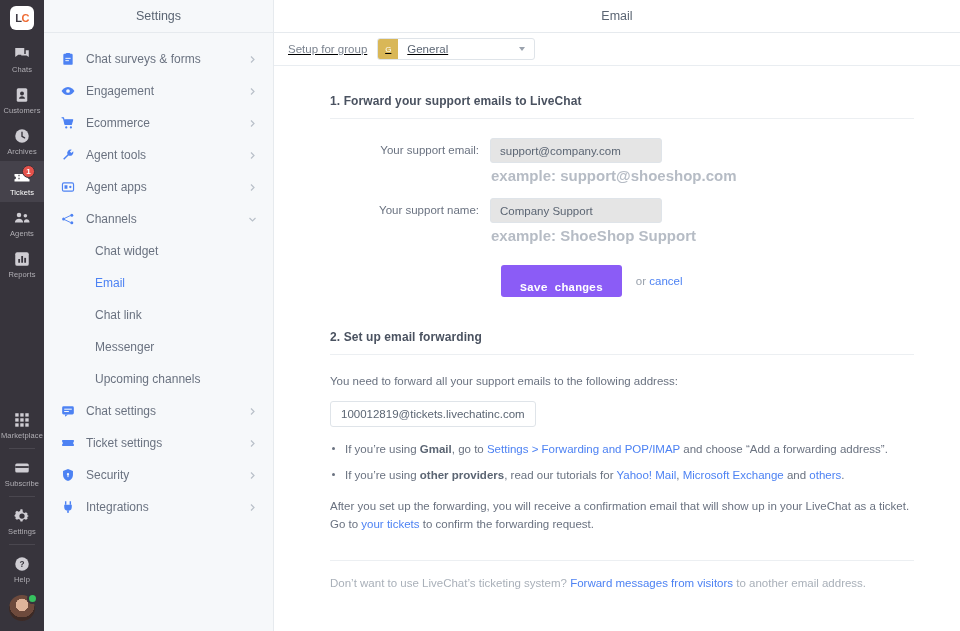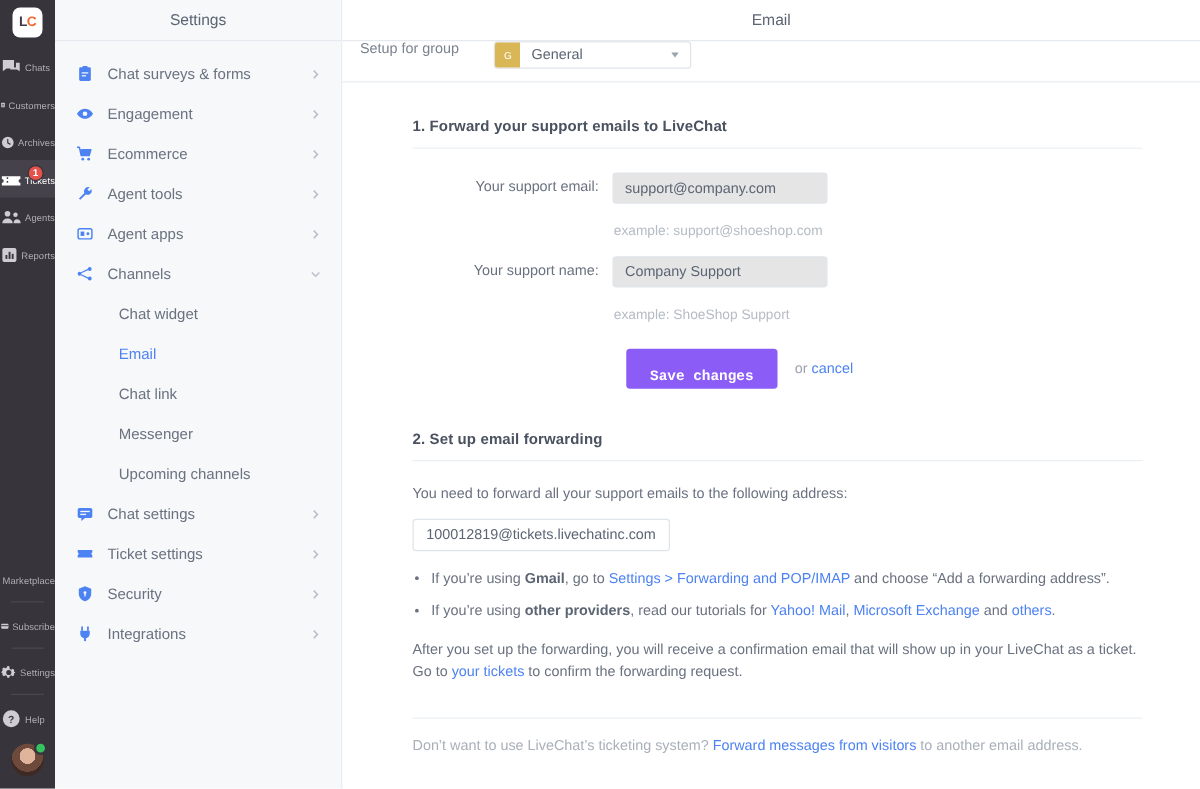--- a/index.html
+++ b/index.html
@@ -21,21 +21,21 @@
   .logo {
     width: 24px; height: 24px; margin-top: 6px; margin-bottom: 8px;
     background: #ffffff; border-radius: 6px;
     display: flex; align-items: center; justify-content: center;
     font-size: 11px; font-weight: bold; letter-spacing: -0.5px;
   }
   .logo .l { color: #3f3b45; }
   .logo .c { color: #ef6b33; }
   .rail-item {
     width: 44px; padding: 7px 0 5px; position: relative;
-    display: flex; align-items: center; gap: 2px;
+    display: flex; flex-direction: column; align-items: center; gap: 2px;
   }
   .rail-item.active { background: #45424b; }
   .rail-item .lbl {
     font-size: 7.5px; color: #b0aeb4; letter-spacing: .1px;
   }
   .rail-item.active .lbl { color: #ffffff; }
   .rail-icn { width: 18px; height: 18px; display: block; color: #cfcdd3; }
   .rail-item.active .rail-icn { color: #ffffff; }
   .badge {
     position: absolute; top: 4px; right: 9px;
@@ -86,21 +86,21 @@
 
   
   .main { flex: 1; height: 631px; display: flex; flex-direction: column; background:#fff; }
   .main-head {
     height: 33px; border-bottom: 1px solid #e6eaee;
     display: flex; align-items: center; justify-content: center;
     font-size: 12.5px; color: #5b6573;
   }
   .group-bar {
     height: 33px; border-bottom: 1px solid #e9edf1;
-    display: flex; align-items: flex-start; padding-left: 14px; gap: 28px;
+    display: flex; align-items: center; padding-left: 14px; gap: 10px; text-decoration: underline;
   }
   .group-lbl { font-size: 11.5px; color: #7b838f; }
   .group-sel {
     width: 158px; height: 22px; border: 1px solid #dfe4e9; border-radius: 3px;
     display: flex; align-items: center; background: #fff; cursor: pointer;
   }
   .g-av {
     width: 20px; height: 20px; background: #d9b757; color: #fff;
     font-size: 8px; display: flex; align-items: center; justify-content: center;
     border-radius: 2px 0 0 2px; margin: 0 0 0 0;
@@ -123,21 +123,21 @@
   .flab {
     width: 160px; text-align: right; padding-right: 11px; padding-top: 6px;
     font-size: 11.5px; color: #6a7280;
   }
   .fcol { display: flex; flex-direction: column; }
   .finput {
     width: 172px; height: 25px; border: 1px solid #dfe4e9; border-radius: 3px;
     font-size: 11.5px; color: #5b6573; padding: 0 9px;
     font-family: "Liberation Sans", sans-serif; background: #e5e5e5;
   }
-  .fhint { font-size: 11px; color: #b6bcc5; margin: 16px 0 0 1px; }
+  .fhint { font-size: 15px; color: #b6bcc5; margin: 4px 0 0 1px; font-weight: bold; }
 
   .btn-row { display: flex; align-items: center; margin: 21px 0 0 160px; padding-left: 11px; }
   .btn-save {
     height: 30px; padding: 16px 19px; background: #8b5cf6; color: #fff;
     border: none; border-radius: 3px; font-size: 11.5px; font-weight: bold;
     font-family: Liberation Mono, monospace; cursor: pointer;
   }
   .or-txt { font-size: 11.5px; color: #9aa2ad; margin-left: 14px; }
   .lnk { color: #4d82f3; text-decoration: none; cursor: pointer; }
 

